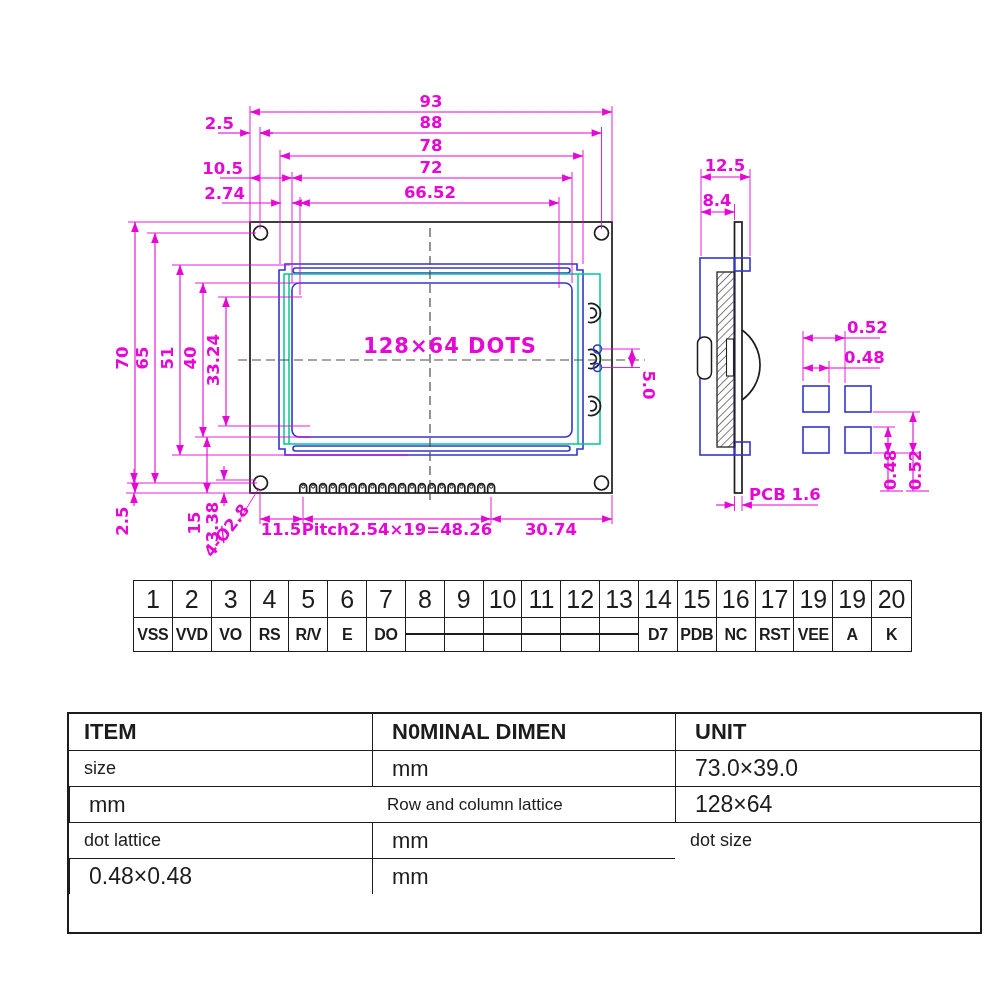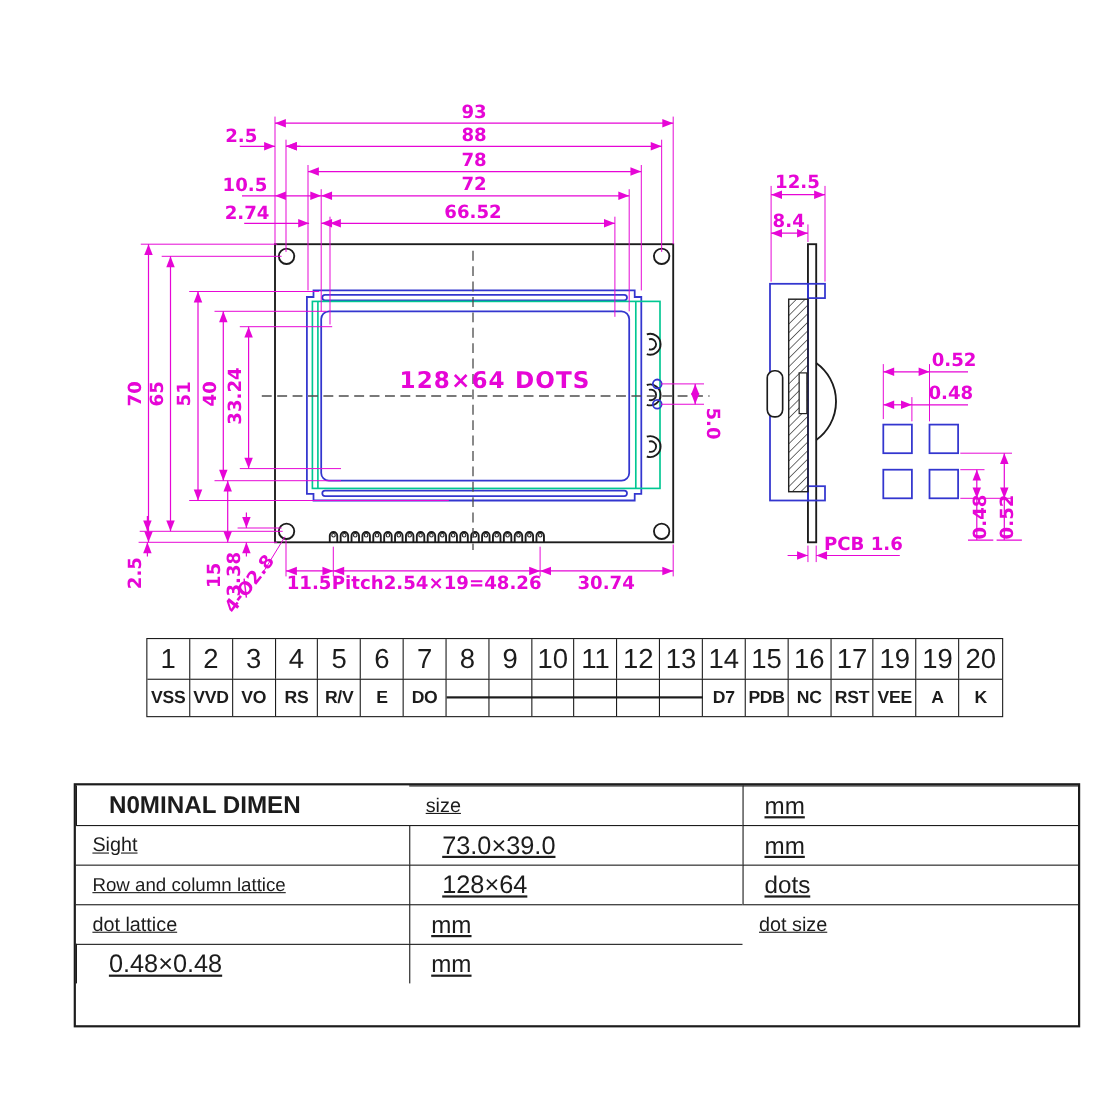--- a/index.html
+++ b/index.html
@@ -32,23 +32,23 @@
   
   .spec-table{
     position:absolute;left:67px;top:712px;width:911px;height:218px;
     border:2px solid #1c1c1c;display:grid;
     grid-template-columns:303px 303px 1fr;
     grid-template-rows:36px 36px 36px 36px 36px 1fr;
     background:#fff;box-sizing:content-box;
   }
   .sc{display:flex;align-items:center;overflow:hidden;}
   .sc.cb{border-left:1.7px solid #1c1c1c;}
-  .sc.rt{border-top:1.7px solid #1c1c1c;text-decoration:underline;}
+  .sc.rt{border-top:1.7px solid #1c1c1c;}
   .sc.col1{padding-left:15px;font-size:18px;}
-  .sc.col2{padding-left:29px;font-size:23px;}
+  .sc.col2{padding-left:19px;font-size:23px;}
   .sc.col3{padding-left:19px;font-size:22px;}
   .sc.hdr{font-weight:700;font-size:22px;}
   .sc.small{font-size:17px;text-align:center;}
 </style>
 </head>
 <body>
 
 <svg width="1000" height="575" viewBox="0 0 1000 575">
   <defs>
     <marker id="ar" markerWidth="10" markerHeight="8" viewBox="0 0 10 8" refX="9.5" refY="4" orient="auto-start-reverse">
@@ -236,32 +236,32 @@
   <div class="pc pl">PDB</div>
   <div class="pc pl">NC</div>
   <div class="pc pl">RST</div>
   <div class="pc pl">VEE</div>
   <div class="pc pl">A</div>
   <div class="pc pl">K</div>
   <div class="pin-cont-line"></div>
 </div>
 
 <div class="spec-table">
+  <div class="sc col1 hdr">ITEM</div>
   <div class="sc col2 hdr cb">N0MINAL DIMEN</div>
+  <div class="sc col3 hdr cb">UNIT</div>
 
   <div class="sc col1 rt">size</div>
   <div class="sc col3 rt cb">mm</div>
 
-  <div class="sc col1 rt">Sight</div>
   <div class="sc col2 rt cb">73.0×39.0</div>
   <div class="sc col3 rt cb">mm</div>
 
   <div class="sc col1 rt small">Row and column lattice</div>
   <div class="sc col2 rt cb">128×64</div>
-  <div class="sc col3 rt cb">dots</div>
 
   <div class="sc col1 rt">dot lattice</div>
   <div class="sc col3 rt cb">mm</div>
 
   <div class="sc col1 rt">dot size</div>
   <div class="sc col2 rt cb">0.48×0.48</div>
   <div class="sc col3 rt cb">mm</div>
 </div>
 
 </body></html>

